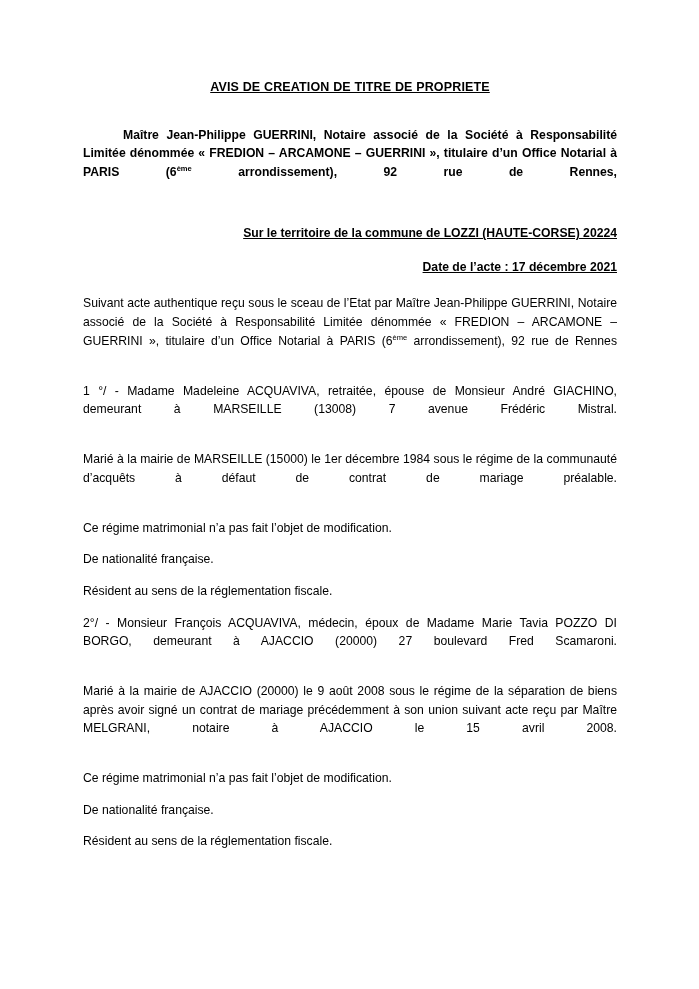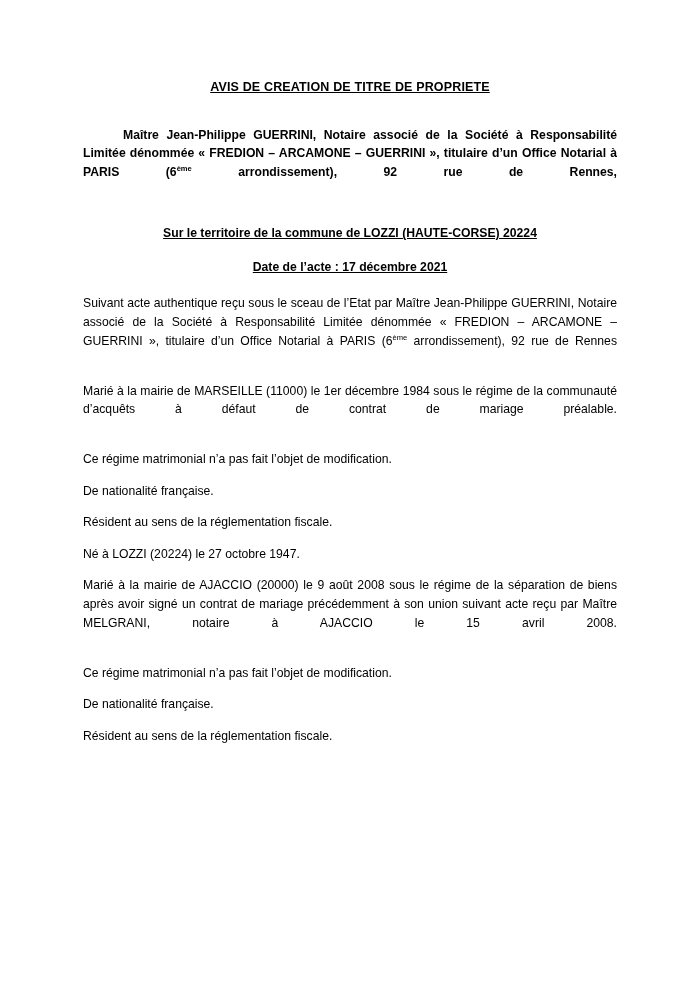--- a/index.html
+++ b/index.html
@@ -45,21 +45,21 @@
     font-weight: bold;
     text-align: justify;
     line-height: 1.52;
     text-indent: 40px;
   }
   .section-heading {
     font-size: 12.2px;
     font-weight: bold;
     text-decoration: underline;
     line-height: 1.5;
-    text-align: center;
+    text-align: right;
   }
   .heading-commune {
     margin-top: 24px;
   }
   .heading-date {
     margin-top: 16px;
   }
   p.body-par {
     font-size: 12.2px;
     font-weight: normal;
@@ -99,25 +99,26 @@
 
     <div class="intro-block"><span>Maître Jean-Philippe GUERRINI, Notaire associé de la Société à Responsabilité Limitée dénommée « FREDION – ARCAMONE – GUERRINI », titulaire d’un Office Notarial à PARIS (6</span><sup>ème</sup><span> arrondissement), 92 rue de Rennes,</span></div>
 
     <div class="section-heading heading-commune">Sur le territoire de la commune de LOZZI (HAUTE-CORSE) 20224</div>
 
     <div class="section-heading heading-date">Date de l’acte : 17 décembre 2021</div>
 
     <p class="body-par first-body"><span>Suivant acte authentique reçu sous le sceau de l’Etat par Maître Jean-Philippe GUERRINI, Notaire associé de la Société à Responsabilité Limitée dénommée « FREDION – ARCAMONE – GUERRINI », titulaire d’un Office Notarial à PARIS (6</span><sup>ème</sup><span> arrondissement), 92 rue de Rennes</span></p>
 
 
-    <p class="body-par">Marié à la mairie de MARSEILLE (11000) le 1er décembre 1984 sous le régime de la communauté d’acquêts à défaut de contrat de mariage préalable.</p>
+    <p class="body-par">1 °/ - Madame Madeleine ACQUAVIVA, retraitée, épouse de Monsieur André GIACHINO, demeurant à MARSEILLE (13008) 7 avenue Frédéric Mistral.</p>
+    <p class="body-par">Marié à la mairie de MARSEILLE (15000) le 1er décembre 1984 sous le régime de la communauté d’acquêts à défaut de contrat de mariage préalable.</p>
     <p class="body-par noafter">Ce régime matrimonial n’a pas fait l’objet de modification.</p>
     <p class="body-par noafter">De nationalité française.</p>
     <p class="body-par noafter">Résident au sens de la réglementation fiscale.</p>
 
-    <p class="body-par noafter">Né à LOZZI (20224) le 27 octobre 1947.</p>
+    <p class="body-par">2°/ - Monsieur François ACQUAVIVA, médecin, époux de Madame Marie Tavia POZZO DI BORGO, demeurant à AJACCIO (20000) 27 boulevard Fred Scamaroni.</p>
     <p class="body-par">Marié à la mairie de AJACCIO (20000) le 9 août 2008 sous le régime de la séparation de biens après avoir signé un contrat de mariage précédemment à son union suivant acte reçu par Maître MELGRANI, notaire à AJACCIO le 15 avril 2008.</p>
     <p class="body-par noafter">Ce régime matrimonial n’a pas fait l’objet de modification.</p>
     <p class="body-par noafter">De nationalité française.</p>
     <p class="body-par noafter">Résident au sens de la réglementation fiscale.</p>
 
   </div>
 </div>
 
 </body></html>

